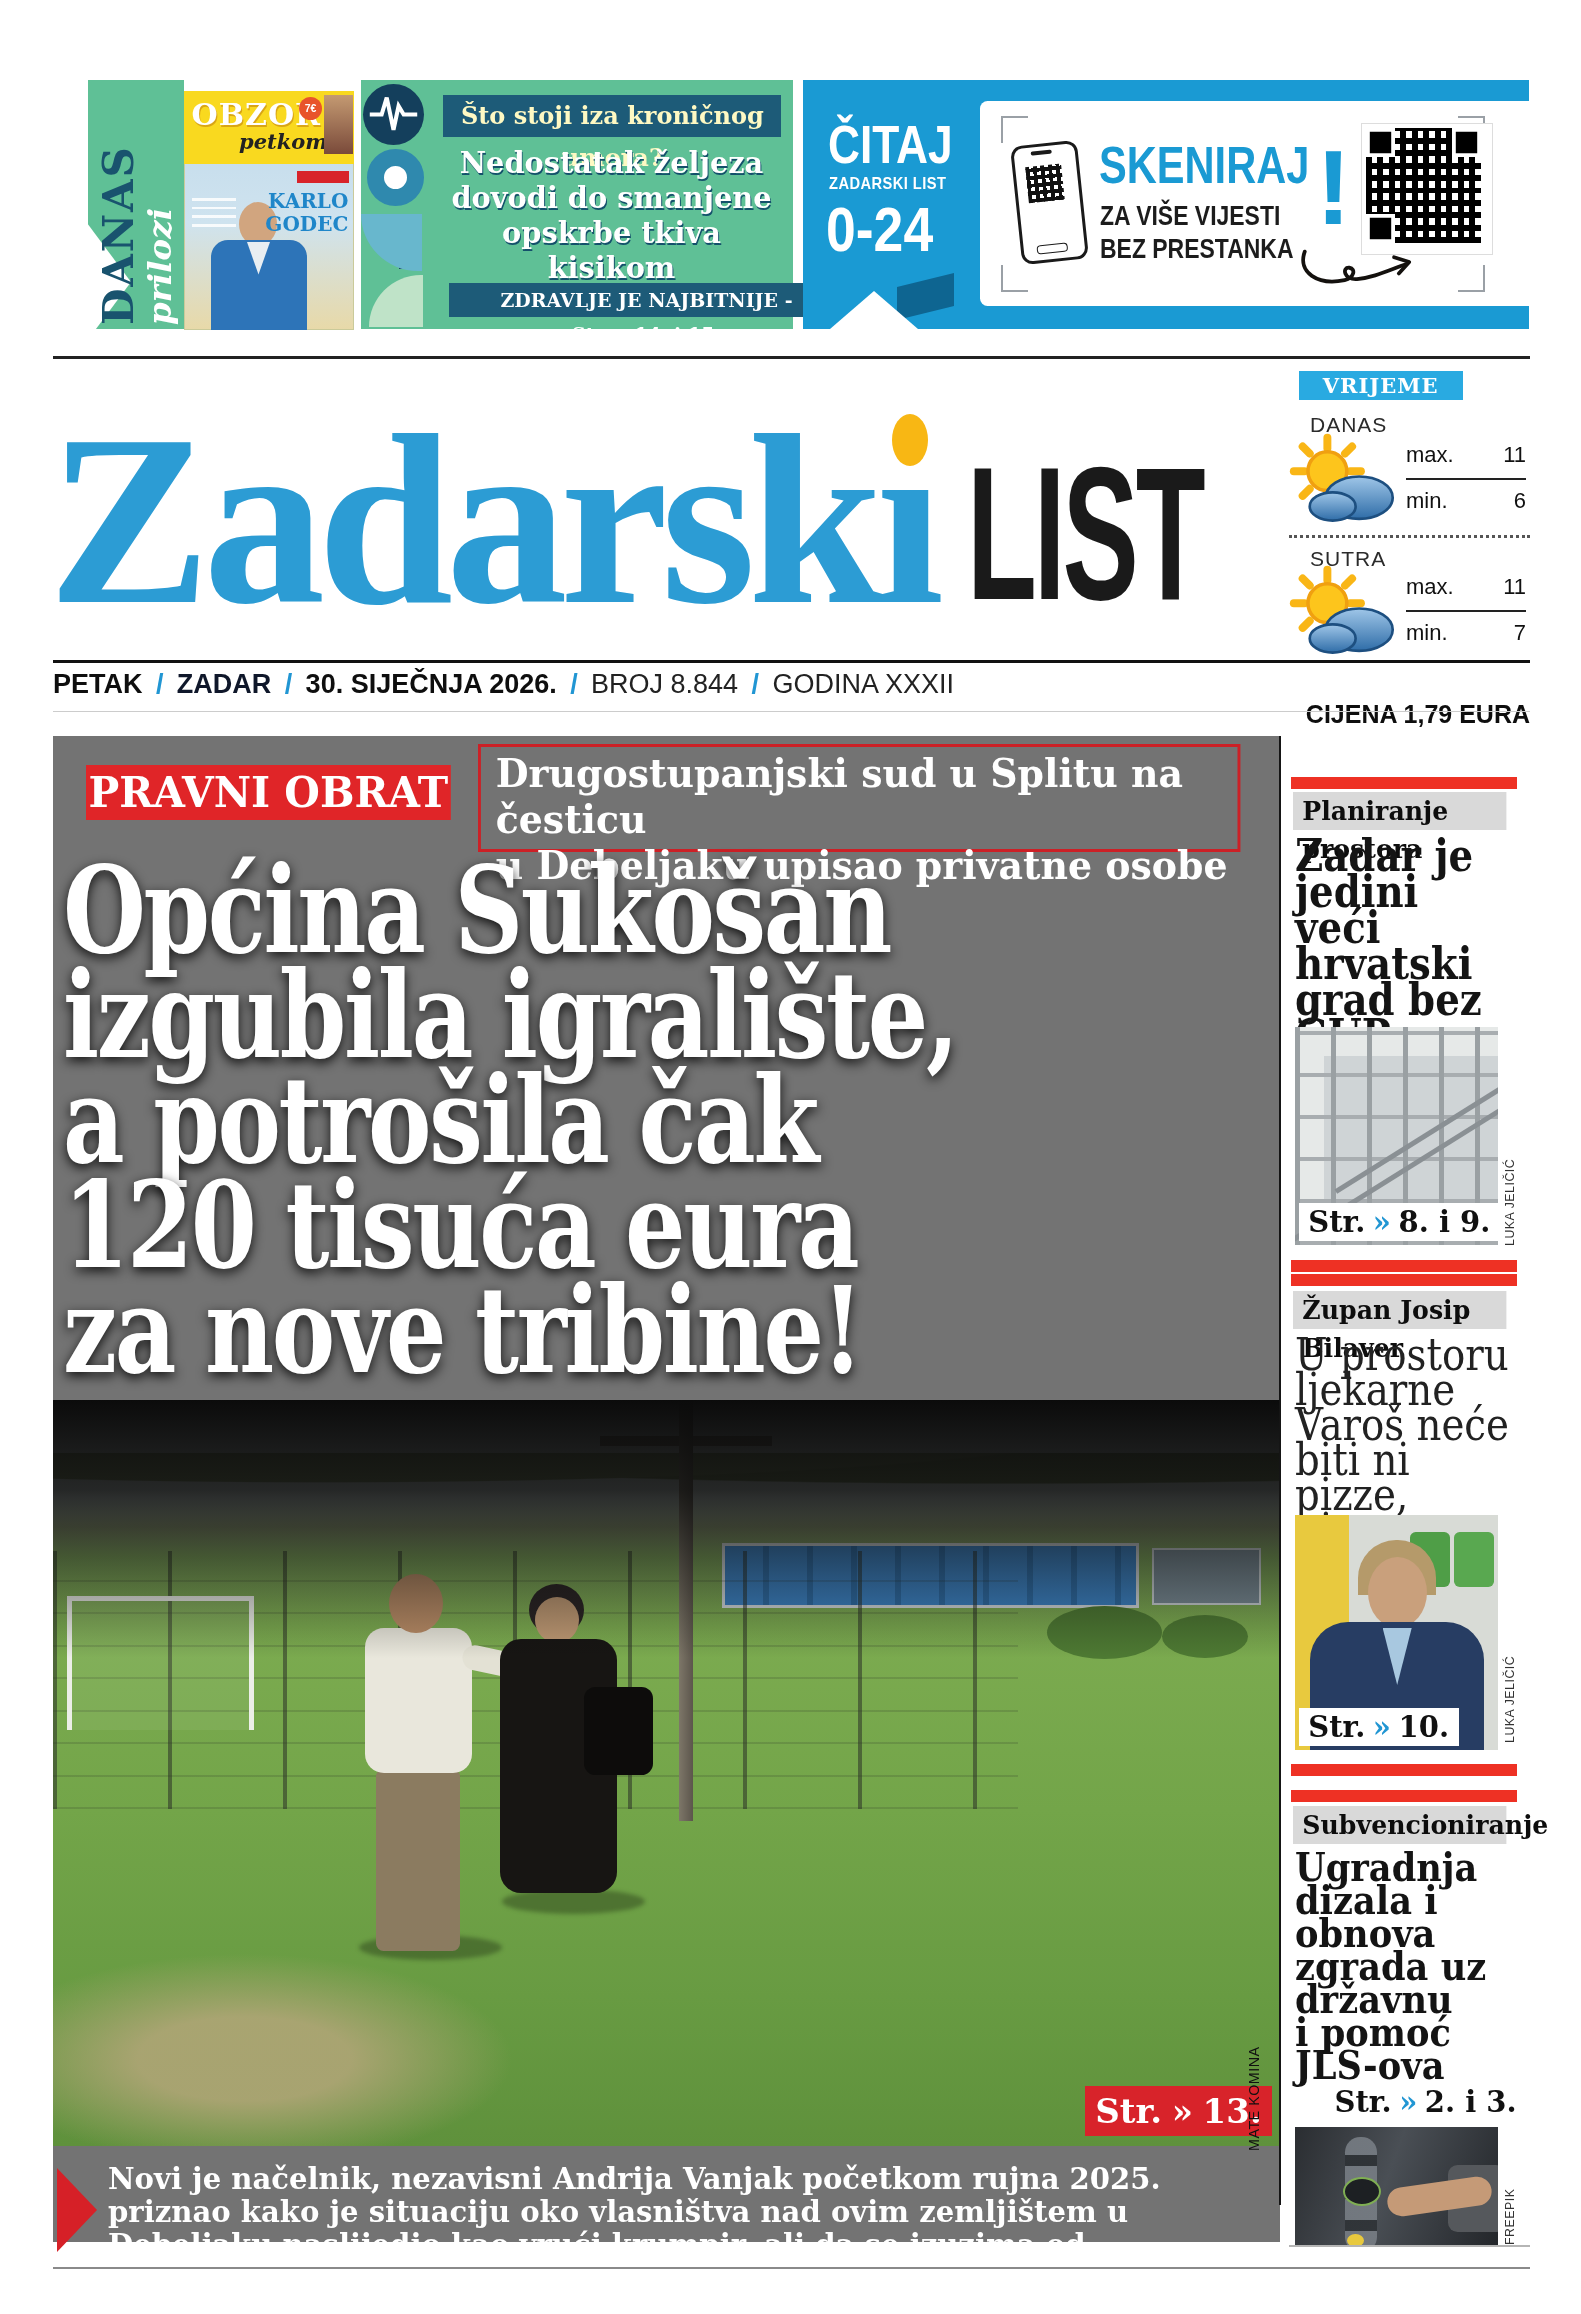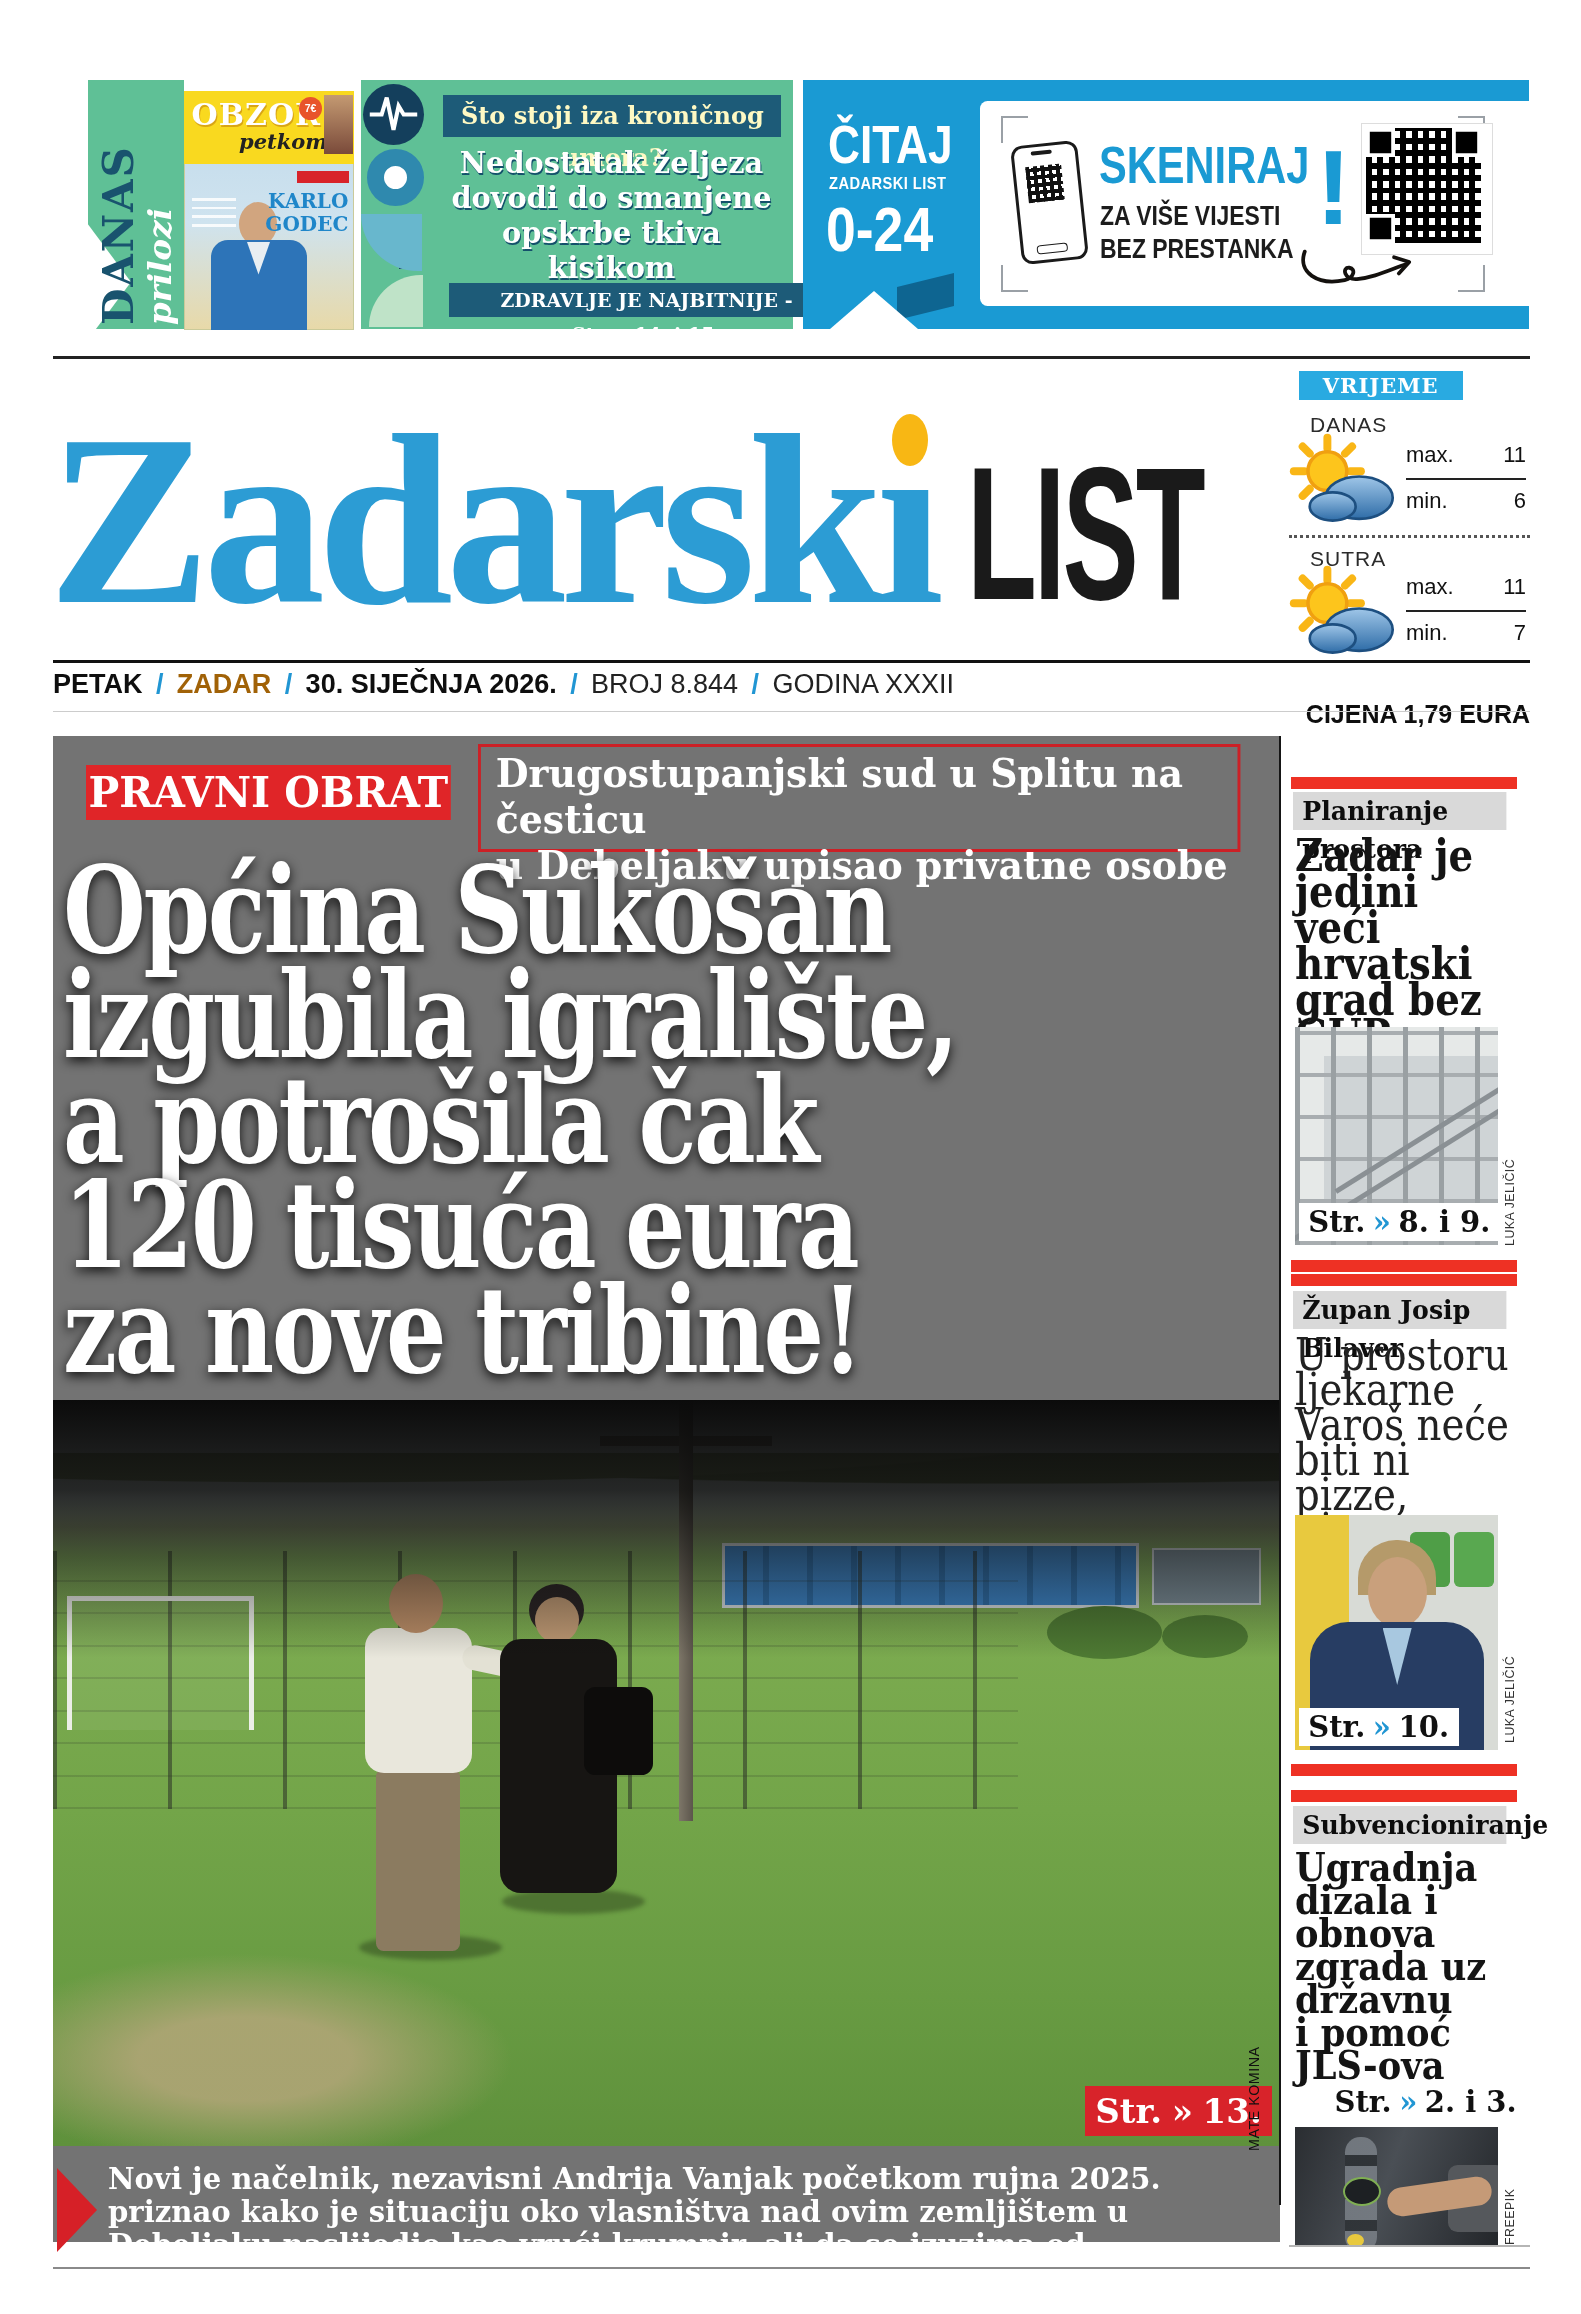--- a/index.html
+++ b/index.html
@@ -323,21 +323,21 @@
     <div class="wrow" style="top:249px;">
       <span>min.</span>
       <span>7</span>
     </div>
   </div>
 
   <div class="abs rule2"></div>
   <div class="abs dateline">
     <span>PETAK</span>
     <span class="dl-sep">/</span>
-    <span style="color:#a16207;">ZADAR</span>
+    <span style="color:#0f172a;">ZADAR</span>
     <span class="dl-sep">/</span>
     <span>30. SIJEČNJA 2026.</span>
     <span class="dl-sep">/</span>
     <span class="dl-light">BROJ 8.844</span>
     <span class="dl-sep">/</span>
     <span class="dl-light">GODINA XXXII</span>
   </div>
   <div class="abs price">CIJENA 1,79 EURA</div>
   <div class="abs rule3"></div>
 

